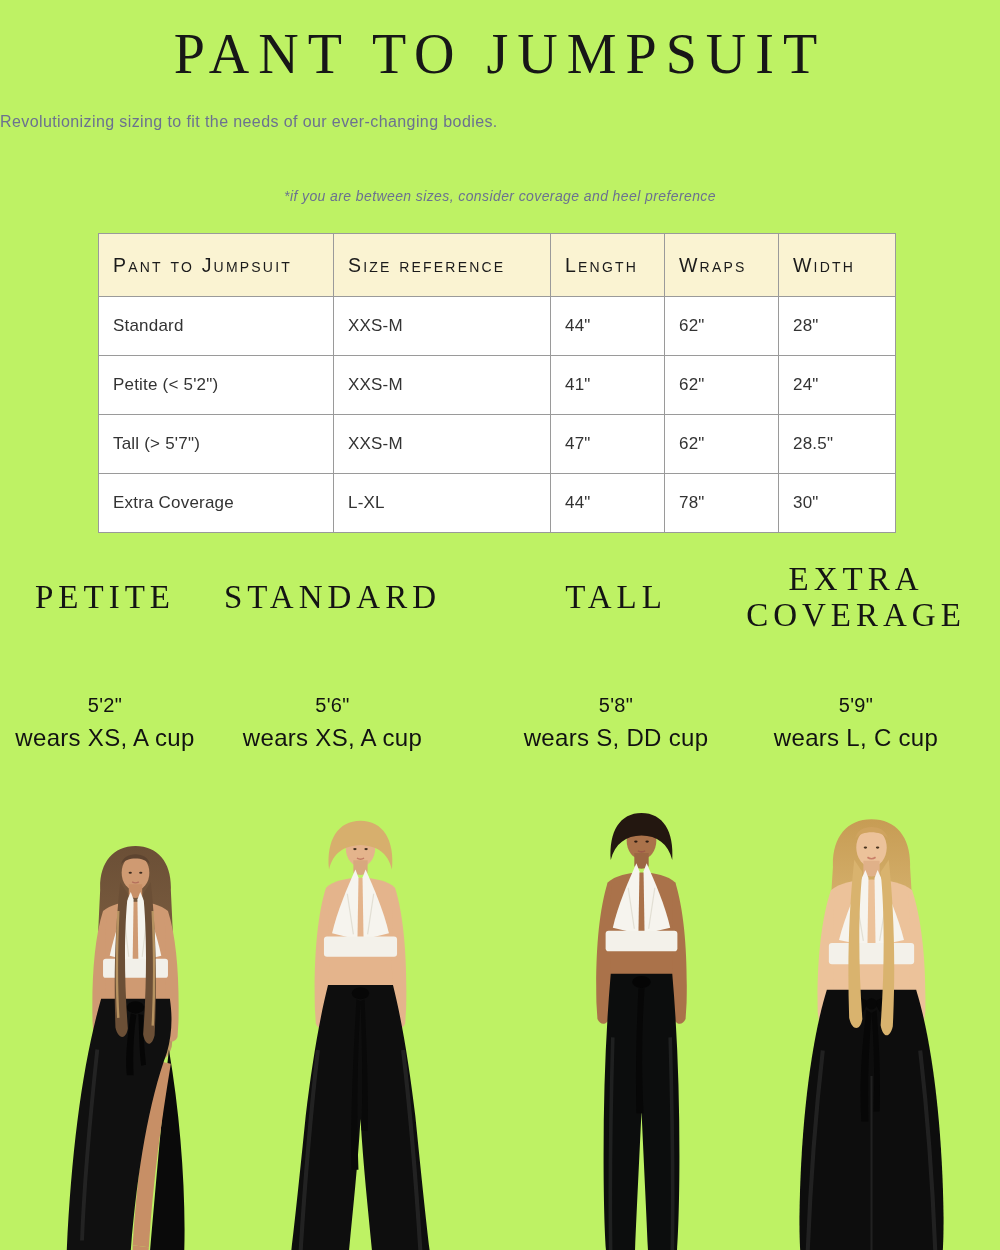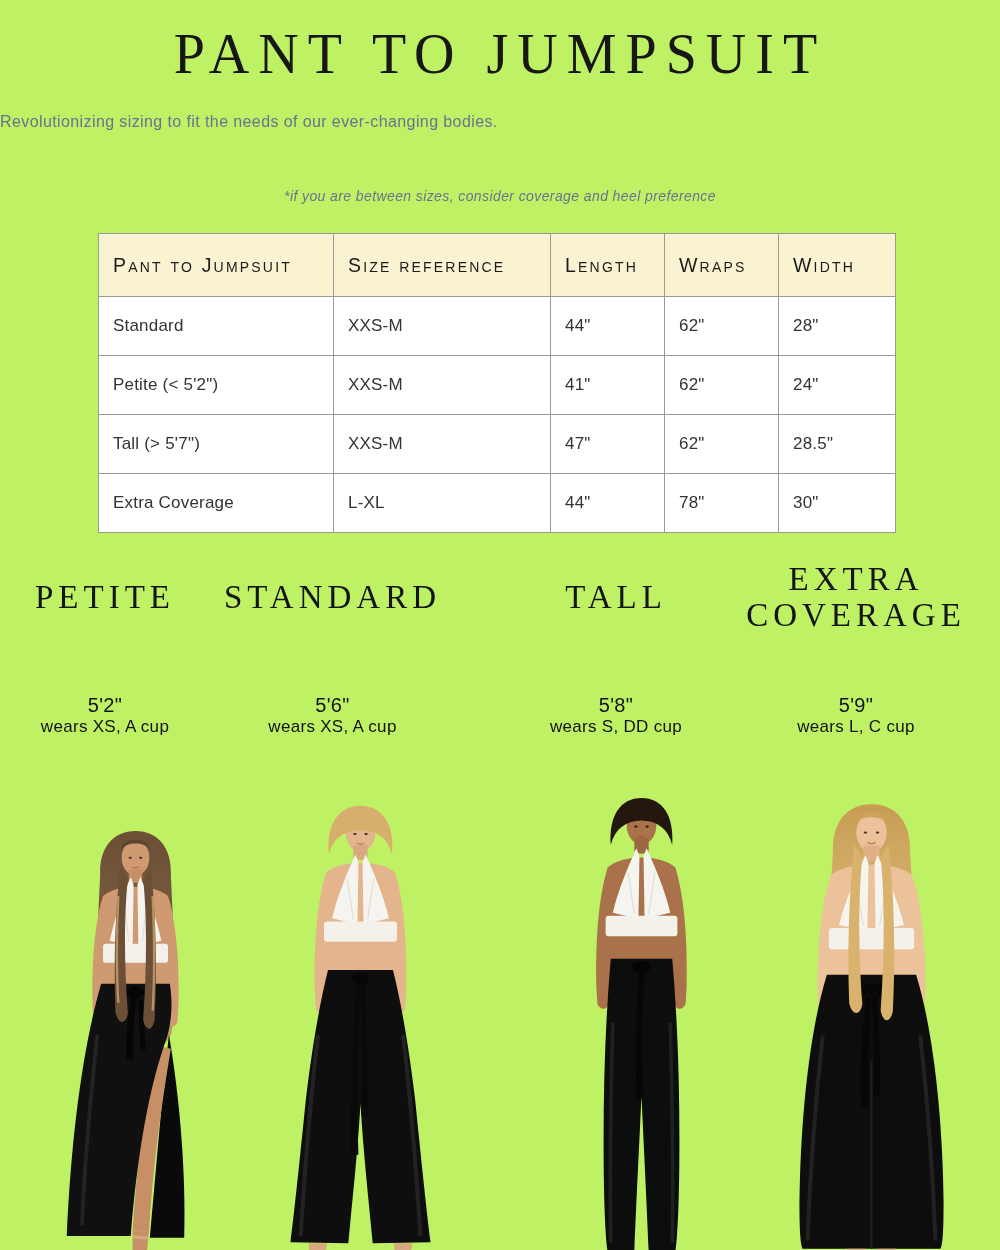--- a/index.html
+++ b/index.html
@@ -58,21 +58,21 @@
   .model-name {
     width:100%; height:100px;
     display:flex; align-items:center; justify-content:center;
     text-align:center;
     font-family:"Liberation Serif", serif; font-weight:400;
     font-size:33px; letter-spacing:5px; line-height:1.08;
     color:#141414;
   }
   .model-stats { margin-top:22px; text-align:center; color:#121212; }
   .model-height { font-size:20px; letter-spacing:0.3px; }
-  .model-wears  { font-size:17px; letter-spacing:0.3px; }
+  .model-wears  { font-size:24px; letter-spacing:0.3px; margin-top:7px; }
 
   .figure-wrap {
     margin-top:0; height:508px; width:100%;
     display:flex; justify-content:center; align-items:flex-end;
   }
   .col-1 .figure-wrap { transform:translateX(30px); }
   .col-2 .figure-wrap { transform:translateX(28px); }
   .col-3 .figure-wrap { transform:translateX(25px); }
   .col-4 .figure-wrap { transform:translateX(15px); }
   .fig-1 { width:191px; height:450px; }

